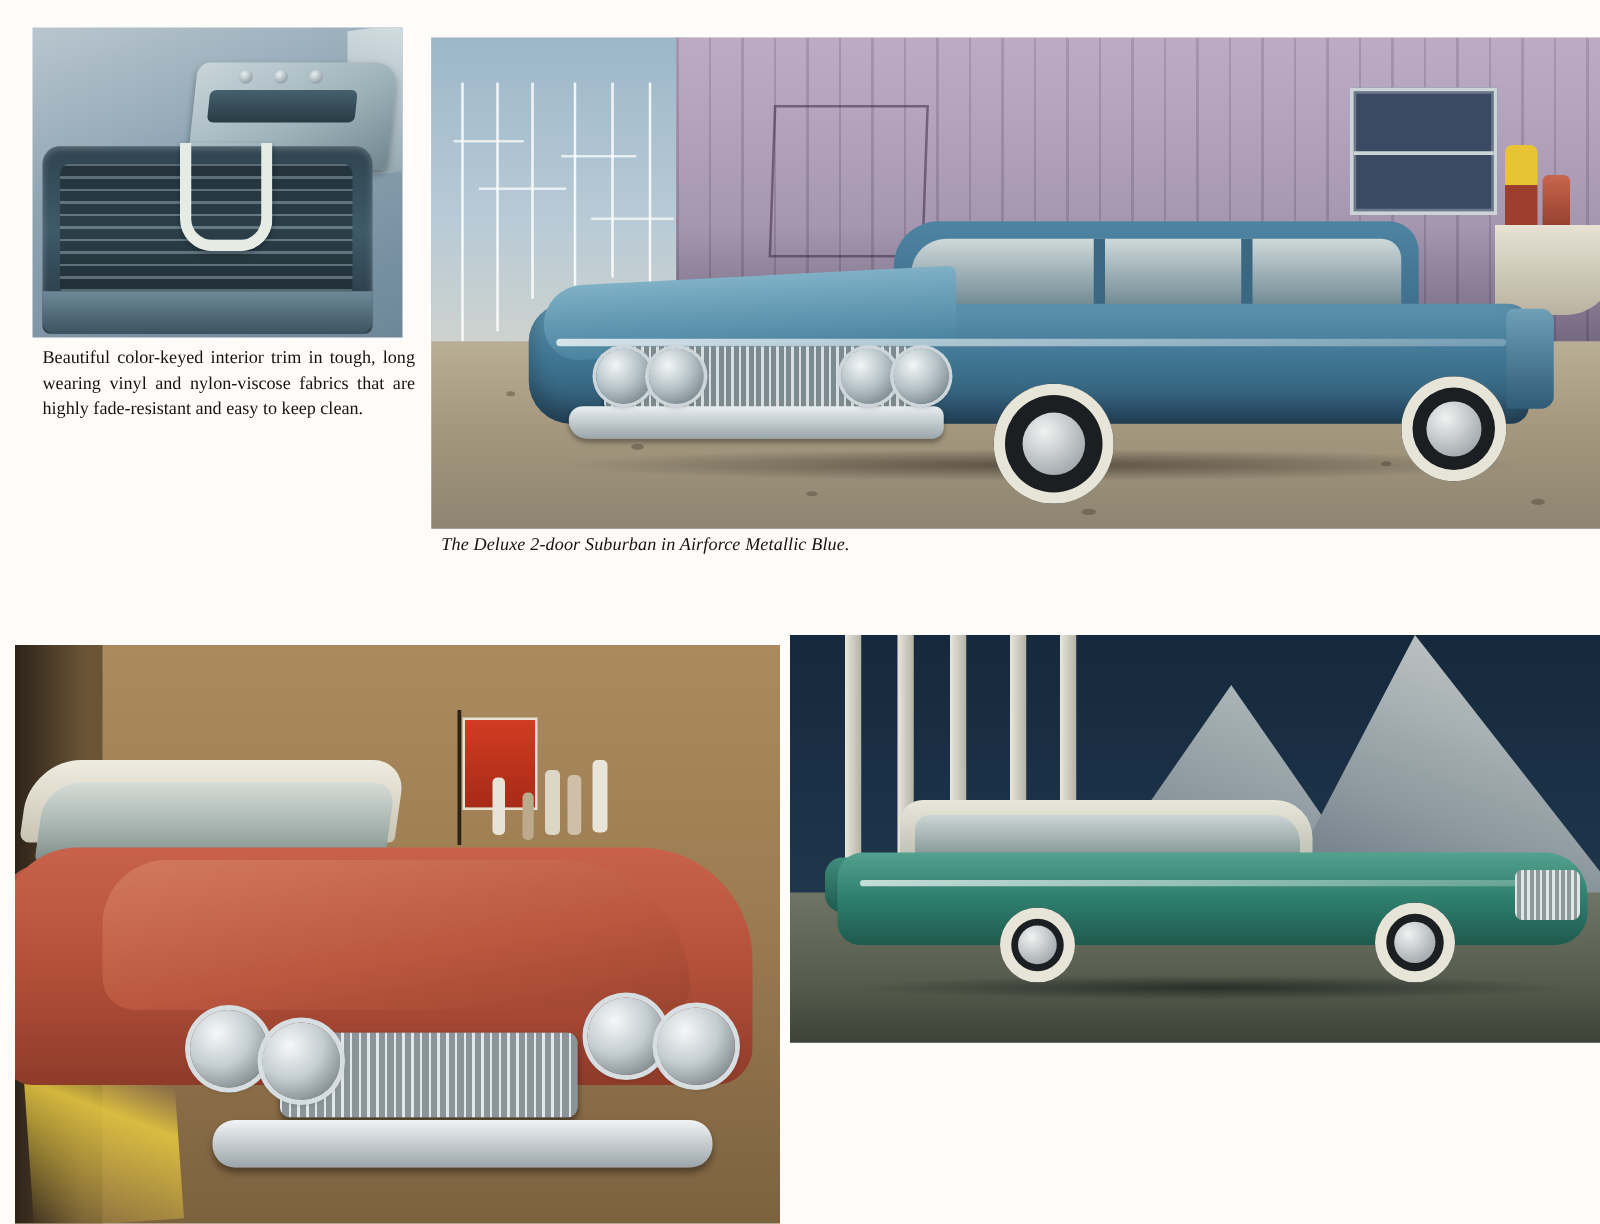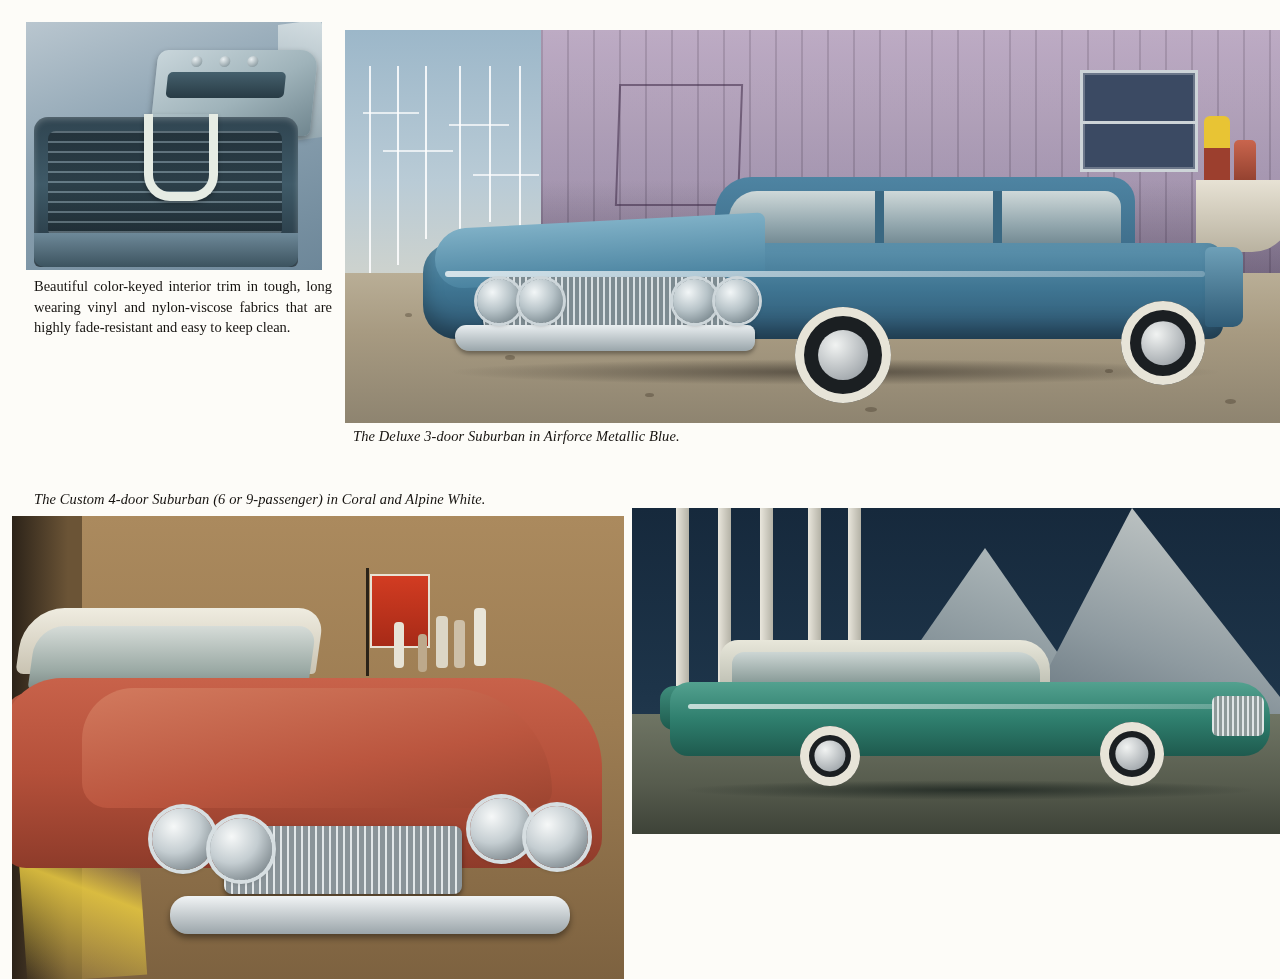--- a/index.html
+++ b/index.html
@@ -465,23 +465,22 @@
       <div class="cb-bumper"></div>
       <div class="headlamp" style="left:72px;"></div>
       <div class="headlamp" style="left:114px;"></div>
       <div class="headlamp" style="left:268px;"></div>
       <div class="headlamp" style="left:310px;"></div>
       <div class="wheel" style="left:390px; top:142px; width:96px; height:96px;"></div>
       <div class="wheel" style="left:716px; top:136px; width:84px; height:84px;"></div>
     </div>
   </div>
 
-  <div class="caption" style="left:341px; top:428px;">The Deluxe 3-door Suburban in Airforce Metallic Blue.</div>
-
-  <div class="caption" style="left:22px; top:491px;">The Custom 4-door Suburban (6 or 9-passenger) in Coral and Alpine White.</div>
+  <div class="caption" style="left:341px; top:428px;">The Deluxe 2-door Suburban in Airforce Metallic Blue.</div>
+
 
   <div class="fig" id="fig-coral">
     <div class="coral-ground"></div>
     <div class="coral-dark-left"></div>
     <div class="coral-yellow-line"></div>
 
     <div class="beach-pole"></div>
     <div class="beach-flag"></div>
 
     <div class="figure-person" style="left:382px; top:106px; width:10px; height:46px; background:#e7e3d6;"></div>

